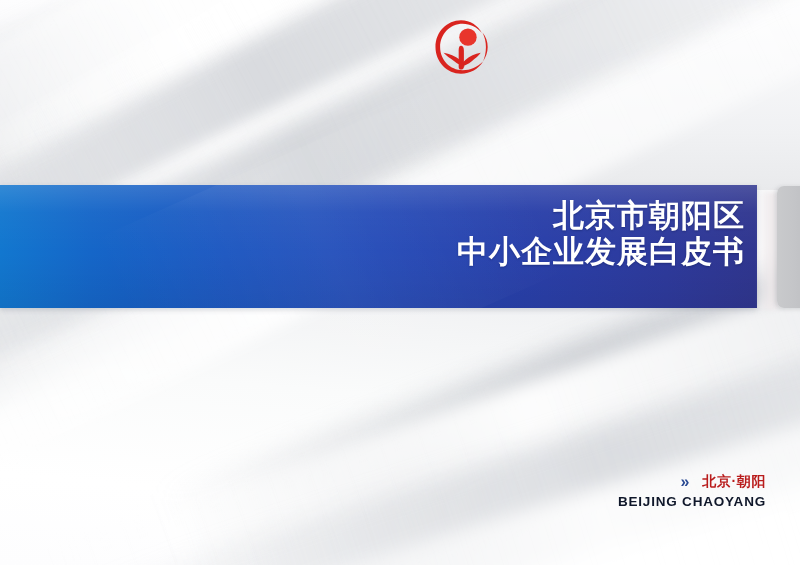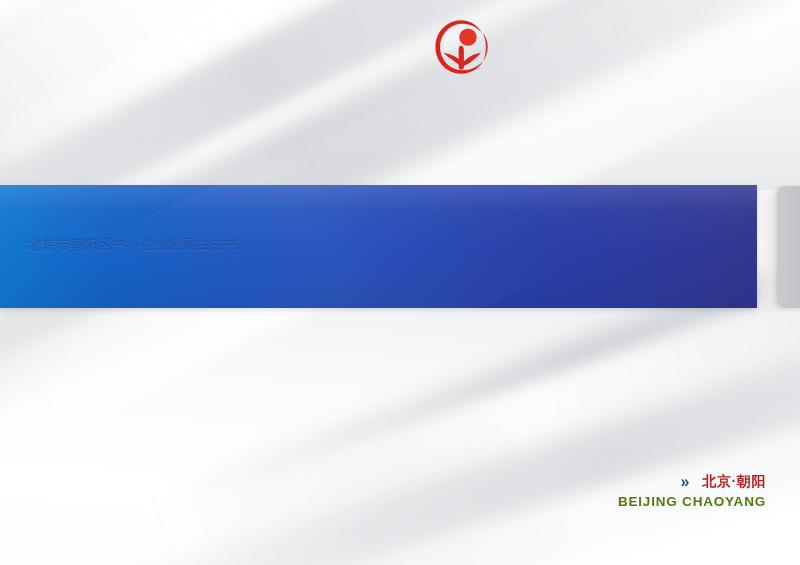--- a/index.html
+++ b/index.html
@@ -249,21 +249,21 @@
     font-size: 14px;
     font-weight: 700;
     letter-spacing: 0.6px;
     color: #b91c1c;
   }
   .fb-en {
     margin-top: 3px;
     font-size: 13.5px;
     font-weight: 700;
     letter-spacing: 0.8px;
-    color: #4d7c0f;
+    color: #0f172a;
     white-space: nowrap;
     margin-left: 44px;
   }
 </style>
 </head>
 <body>
 
 <div class="cover">
 
   <div class="bg-base"></div>
@@ -298,22 +298,25 @@
       <path d="M50 48 C53 48 55 51 55 56 L55 84 C55 87 53 89 50 89
                C47 89 46 87 46 84 L46 56 C46 51 47 48 50 48 Z" fill="#d9241f"></path>
     </svg>
   </div>
 
   <div class="band">
     <div class="band-diag"></div>
     <div class="band-sheen"></div>
   </div>
 
-  <div class="band-watermark">北京市朝阳区中小企业发展白皮书</div>
-
+
+  <div class="band-title">
+    <span class="l1">北京市朝阳区</span>
+    <span class="l2">中小企业发展白皮书</span>
+  </div>
 
   <div class="right-tab-shadow"></div>
   <div class="right-tab"></div>
 
   <div class="footer-brand">
     <div class="fb-row">
       <span class="fb-chevron">»</span>
       <span class="fb-cn">北京·朝阳</span>
     </div>
     <div class="fb-en">BEIJING  CHAOYANG</div>

